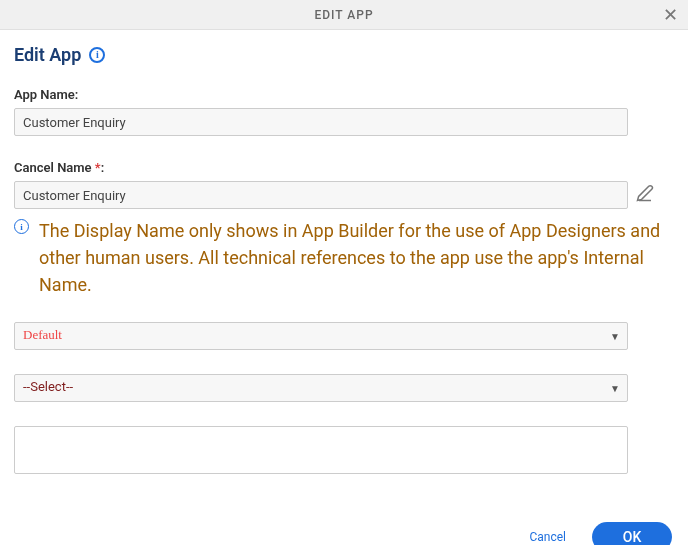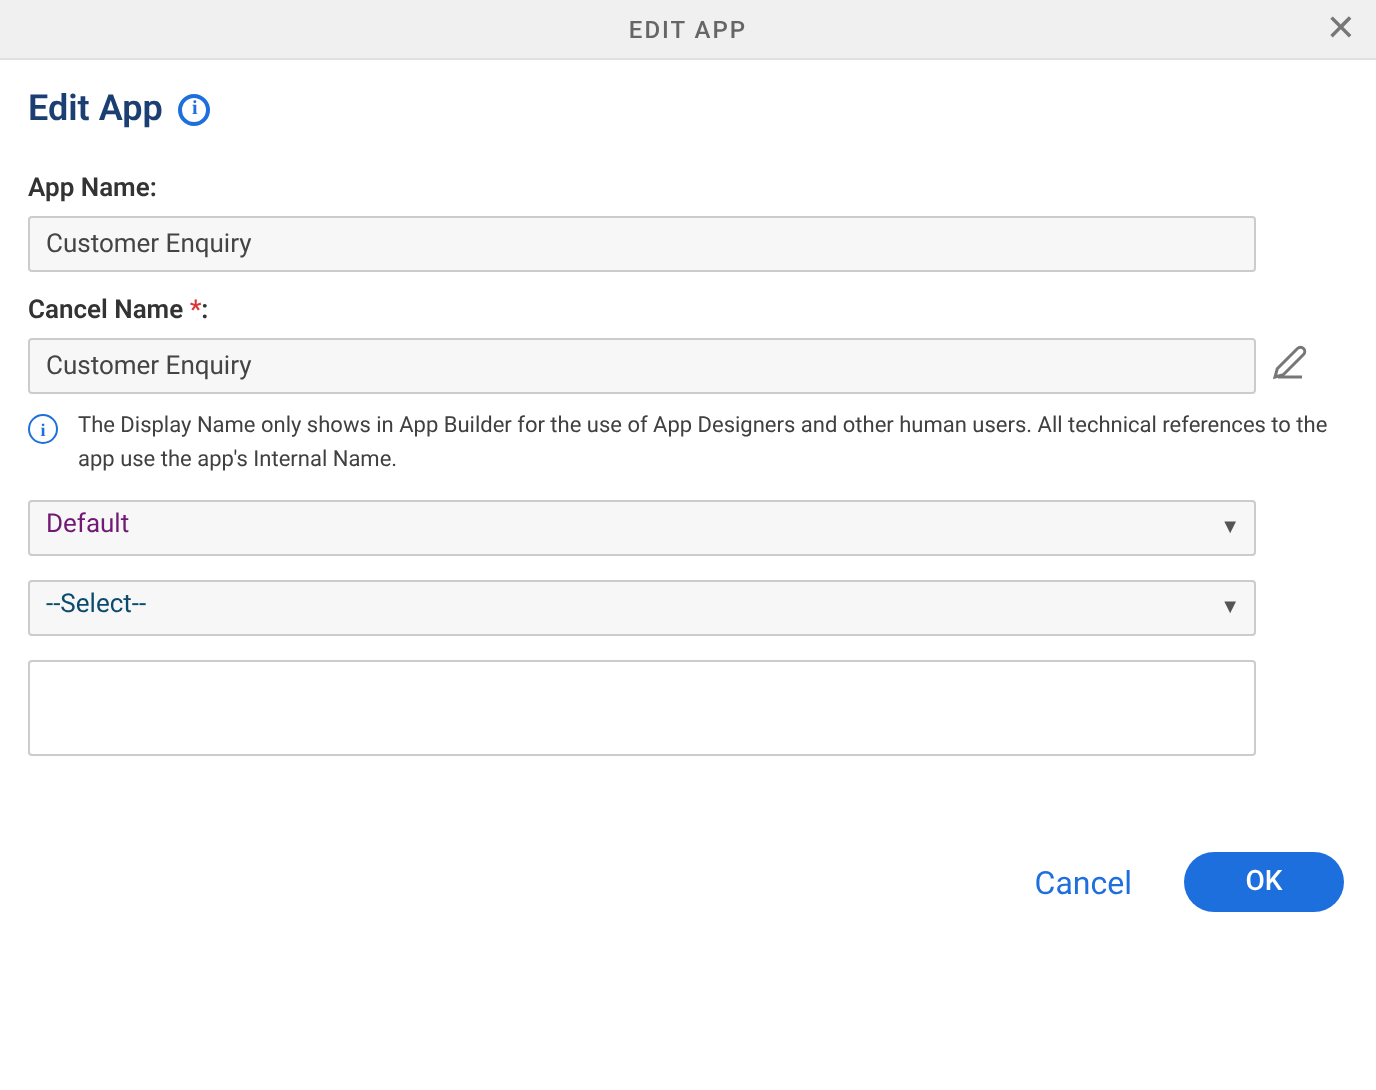--- a/index.html
+++ b/index.html
@@ -90,21 +90,21 @@
       border-radius: 50%;
       color: #1E6FDE;
       font-size: 9px;
       font-weight: bold;
       font-family: Georgia, serif;
       font-style: normal;
       flex-shrink: 0;
       margin-top: 2px;
     }
     .form-group {
-      margin-bottom: 12px;
+      margin-bottom: 24px;
     }
     .form-label {
       font-size: 13px;
       font-weight: 600;
       color: #333;
       margin-bottom: 6px;
       display: block;
     }
     .required {
       color: #d93636;
@@ -132,52 +132,53 @@
       width: 18px;
       height: 18px;
     }
     .info-text-row {
       display: flex;
       gap: 10px;
       margin-top: 8px;
       margin-bottom: 8px;
     }
     .info-text {
-      font-size: 11px;
-      color: #404040;
+      font-size: 18px;
+      color: #a16207;
       line-height: 1.5;
     }
     .select-input {
       width: 614px;
       height: 28px;
       border: 1px solid #ccc;
       background: #f7f7f7;
       padding: 4px 24px 4px 8px;
       font-size: 13px;
-      color: #0c4a6e;
+      color: #7f1d1d;
       border-radius: 2px;
       appearance: none;
       position: relative;
       cursor: pointer;
     }
     .select-wrapper {
       position: relative;
       width: 614px;
     }
     .select-caret {
       position: absolute;
       right: 8px;
       top: 50%;
       transform: translateY(-50%);
       pointer-events: none;
       font-size: 10px;
       color: #555;
     }
     .language-input {
-      color: #701a75;
+      color: #ef4444;
+      font-family: Liberation Serif, serif;
     }
     .textarea-input {
       width: 614px;
       height: 48px;
       border: 1px solid #ccc;
       background: #fff;
       padding: 4px 8px;
       font-size: 13px;
       color: #444;
       border-radius: 2px;
@@ -186,21 +187,21 @@
     .footer {
       display: flex;
       justify-content: flex-end;
       align-items: center;
       gap: 26px;
       padding: 14px 16px 14px 0;
       margin-top: 30px;
     }
     .cancel-link {
       color: #1E6FDE;
-      font-size: 16px;
+      font-size: 12px;
       cursor: pointer;
     }
     .ok-button {
       background: #1E6FDE;
       color: #fff;
       border: none;
       border-radius: 16px;
       height: 30px;
       width: 80px;
       font-size: 14px;

